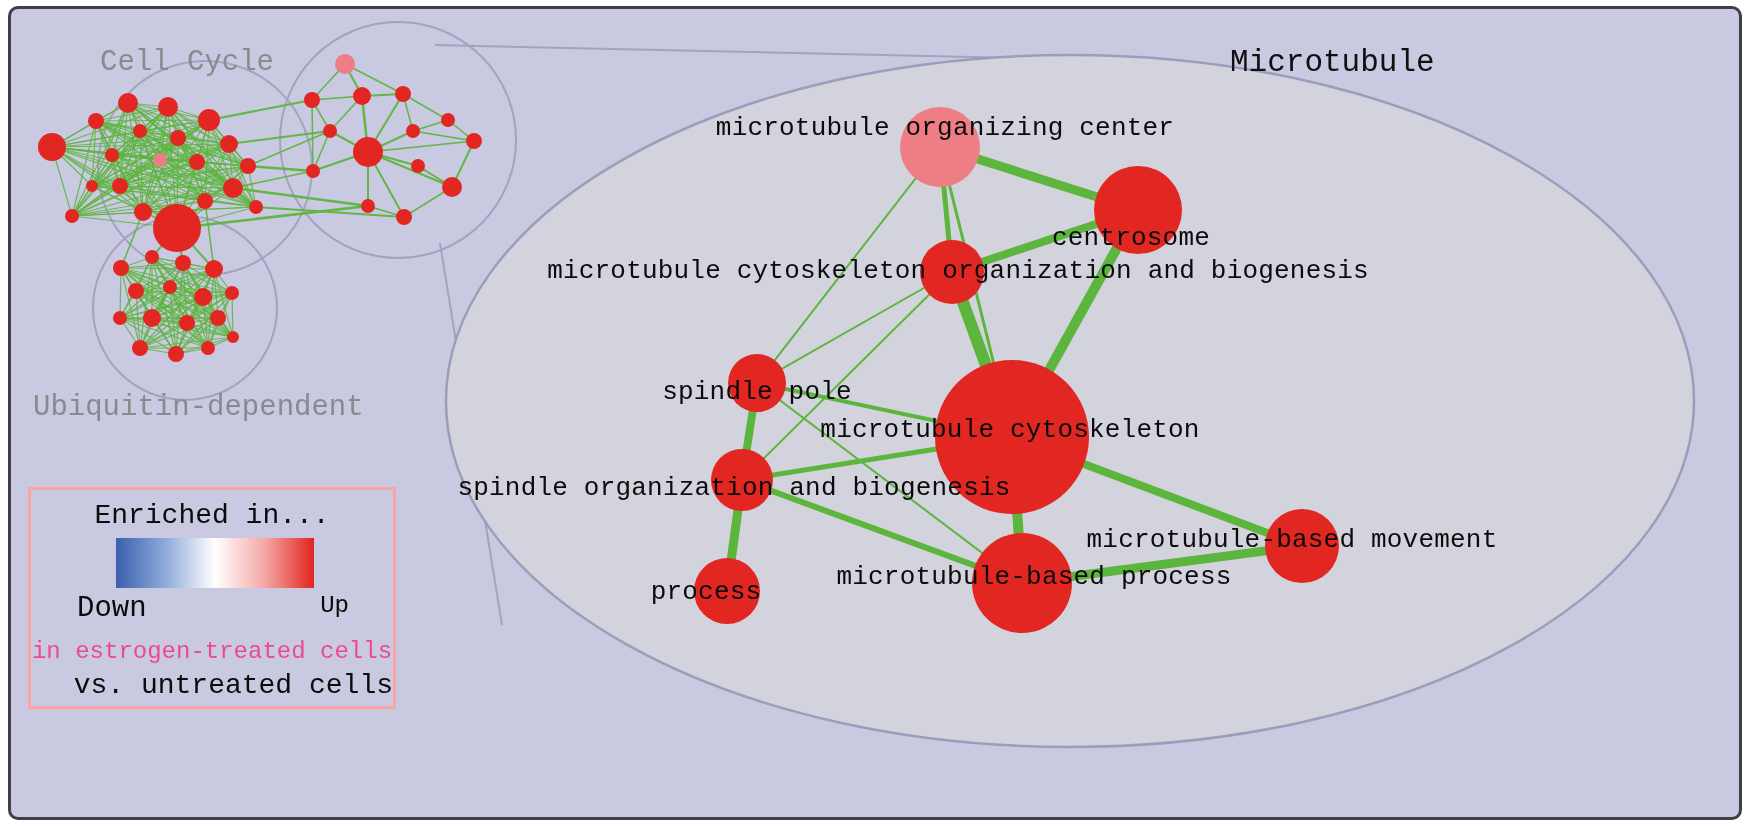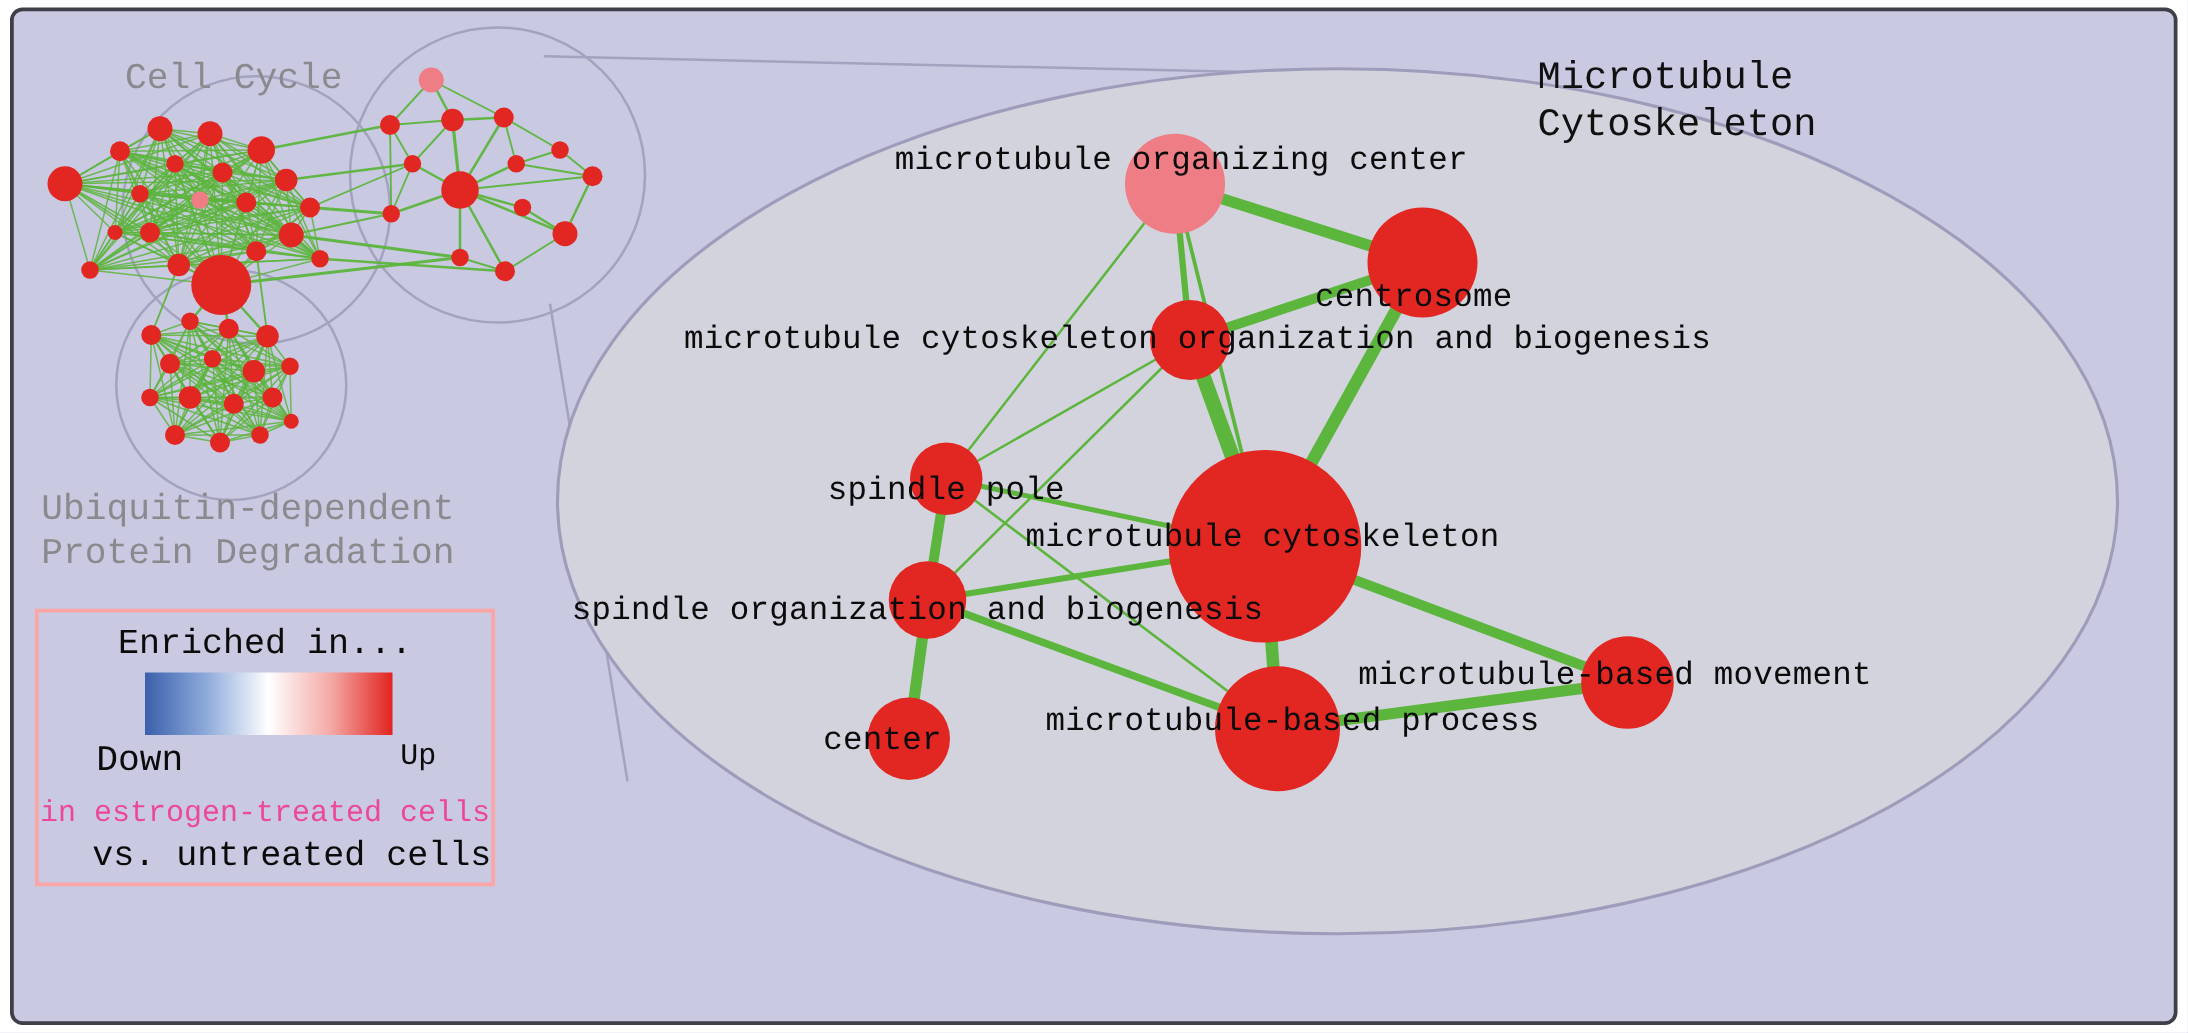--- a/index.html
+++ b/index.html
@@ -488,38 +488,36 @@
         <circle cx="727" cy="591" r="33" fill="#e22621"></circle>
       </g>
     </svg>
 
   <div class="labels-layer">
 
     <div class="cluster-title cc-title" style="color: rgb(138, 138, 142);">Cell Cycle</div>
 
     <div class="cluster-title ub-title" style="color: rgb(138, 138, 142);">
       <div>Ubiquitin-dependent</div>
-      <div>Protein Degradation</div>
     </div>
 
     <div class="mt-title">
       <div>Microtubule</div>
-      <div>Cytoskeleton</div>
     </div>
 
     <div class="zoom-node-labels">
         <div class="node-label" style="left: 945px; top: 128px;">microtubule organizing center</div>
         <div class="node-label" style="left: 1131px; top: 238px;">centrosome</div>
         <div class="node-label" style="left: 958px; top: 271px;">microtubule cytoskeleton organization and biogenesis</div>
         <div class="node-label" style="left: 757px; top: 392px;">spindle pole</div>
         <div class="node-label" style="left: 1010px; top: 430px;">microtubule cytoskeleton</div>
         <div class="node-label" style="left: 734px; top: 488px;">spindle organization and biogenesis</div>
         <div class="node-label" style="left: 1292px; top: 540px;">microtubule-based movement</div>
         <div class="node-label" style="left: 1034px; top: 577px;">microtubule-based process</div>
-        <div class="node-label" style="left: 706px; top: 592px;">center</div>
+        <div class="node-label" style="left: 706px; top: 592px;">process</div>
       </div>
   </div>
 
   <div class="legend">
     <div class="legend-title">Enriched in...</div>
     <div class="legend-bar" style="background: linear-gradient(to right, rgb(58, 96, 172), rgb(143, 171, 219), rgb(255, 255, 255), rgb(244, 169, 166), rgb(225, 36, 31));"></div>
     <div class="legend-down">Down</div>
     <div class="legend-up">Up</div>
     <div class="legend-caption1">in estrogen-treated cells</div>
     <div class="legend-caption2">vs. untreated cells</div>

